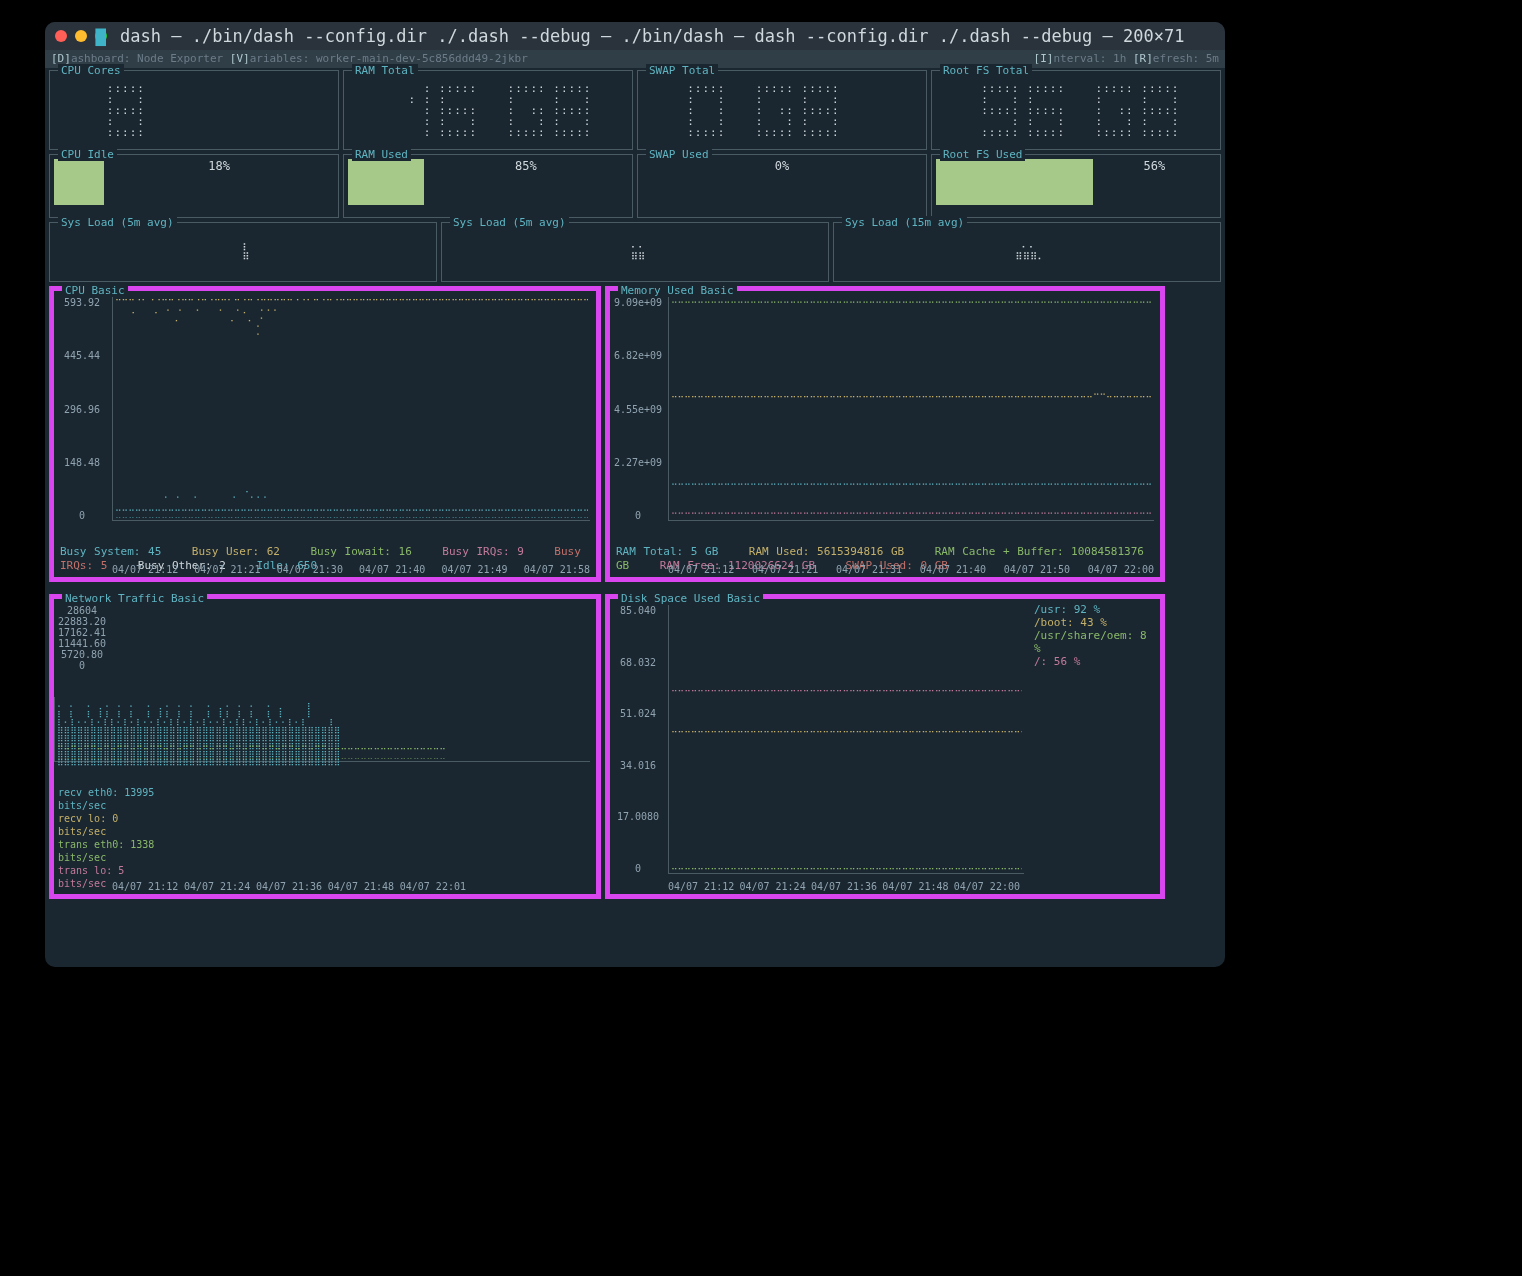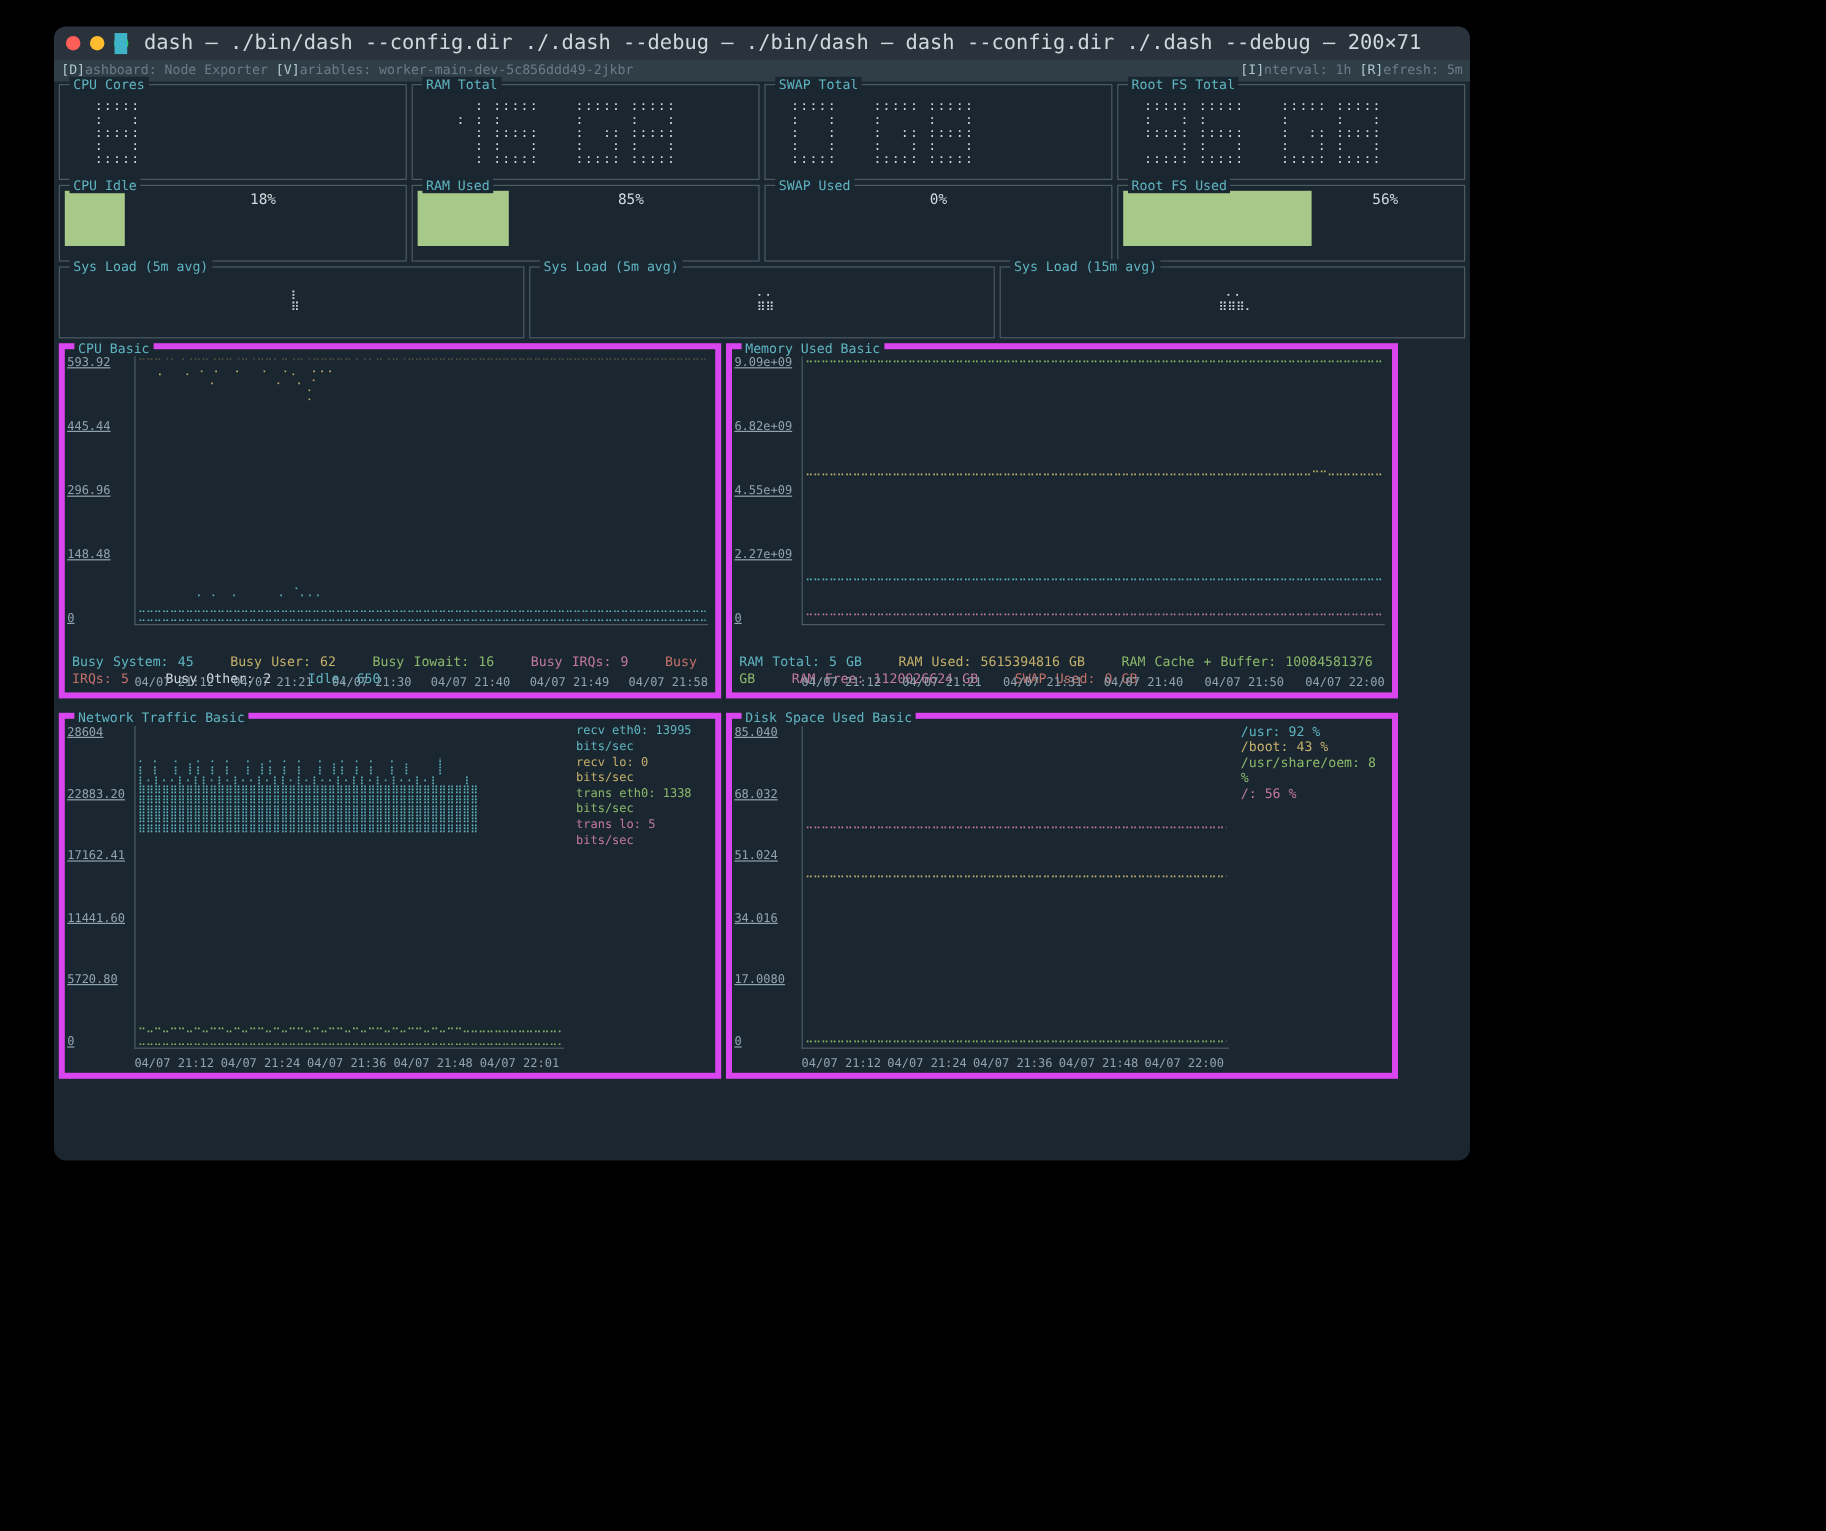--- a/index.html
+++ b/index.html
@@ -56,21 +56,21 @@
   .panel-title {
     position:absolute;
     top: -7px; left: 8px;
     background:#1b2730;
     color:#5fb4c2;
     padding: 0 3px;
     font-size:11px;
     white-space: nowrap;
   }
   .panel-body { padding: 6px; height:100%; }
-  .big-text-row .panel { height: 80px; }
+  .big-text-row .panel { height: 80px; padding-left: 28px; }
   .ascii-big {
     color:#cfd8dc;
     font-family: monospace;
     font-size: 11px;
     line-height: 11px;
     white-space: pre;
     padding-top: 6px;
     text-align: left;
     letter-spacing: 1px;
   }
@@ -97,25 +97,24 @@
   .chart-row { display:flex; gap:4px; }
   .chart-panel { border:5px solid #d946ef; position:relative; }
   .chart-left { width: 552px; }
   .chart-right { width: 560px; }
   .chart-body { display:flex; height: 240px; }
   .y-axis {
     width:58px;
     display:flex;
     flex-direction:column;
     justify-content:space-between;
-    align-items:flex-start;
+    align-items:center;
     padding: 6px 4px 20px 2px;
     color:#8fa3b0;
     font-size:10px;
-    text-decoration:underline;
   }
   .plot-area {
     flex:1;
     position:relative;
     border-left:1px solid #4a5b64;
     border-bottom:1px solid #4a5b64;
     margin: 6px 6px 20px 0;
   }
   .x-axis {
     position:absolute;
@@ -357,21 +356,21 @@
           <span class="lg-green">RAM Cache + Buffer: 10084581376 GB</span>&nbsp;&nbsp;&nbsp;
           <span class="lg-mag">RAM Free: 1120026624 GB</span>&nbsp;&nbsp;&nbsp;
           <span class="lg-red">SWAP Used: 0 GB</span>
         </div>
       </div>
     </div>
 
     <div class="chart-row" style="margin-top:12px;">
       <div class="chart-panel chart-left">
         <div class="panel-title">Network Traffic Basic</div>
-        <div class="net-body" style="height:295px;">
+        <div class="net-body" style="height:295px;flex-direction:column;">
           <div class="y-axis" style="padding-bottom:20px">
             <span>28604</span>
             <span>22883.20</span>
             <span>17162.41</span>
             <span>11441.60</span>
             <span>5720.80</span>
             <span>0</span>
           </div>
           <div class="plot-area">
 <div class="chart-ascii" style="top:10%;color:#5fb4c2">⠂ ⠂  ⠂ ⠄⠂ ⠂ ⠂  ⠂ ⠄⠂ ⠂ ⠂  ⠂ ⠄⠂ ⠂ ⠂  ⠂ ⠄    ⠇

